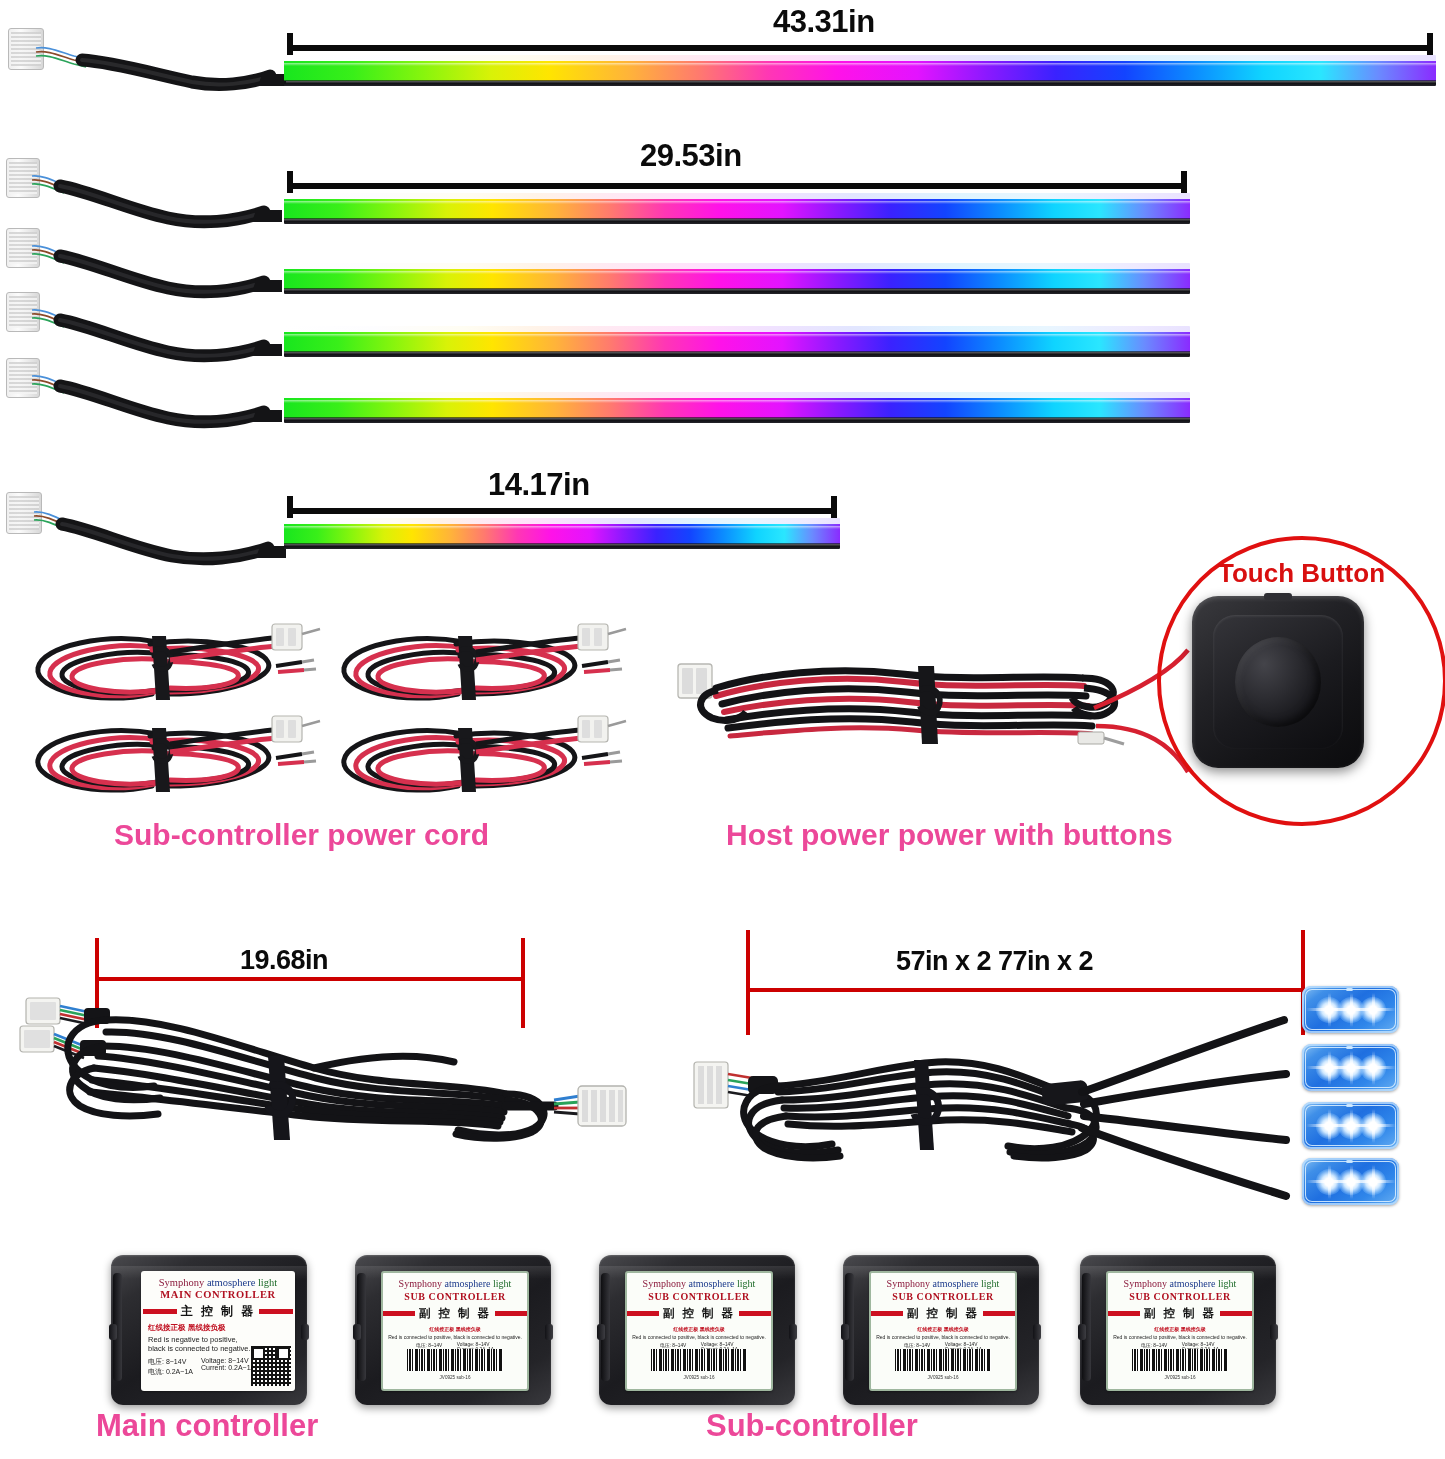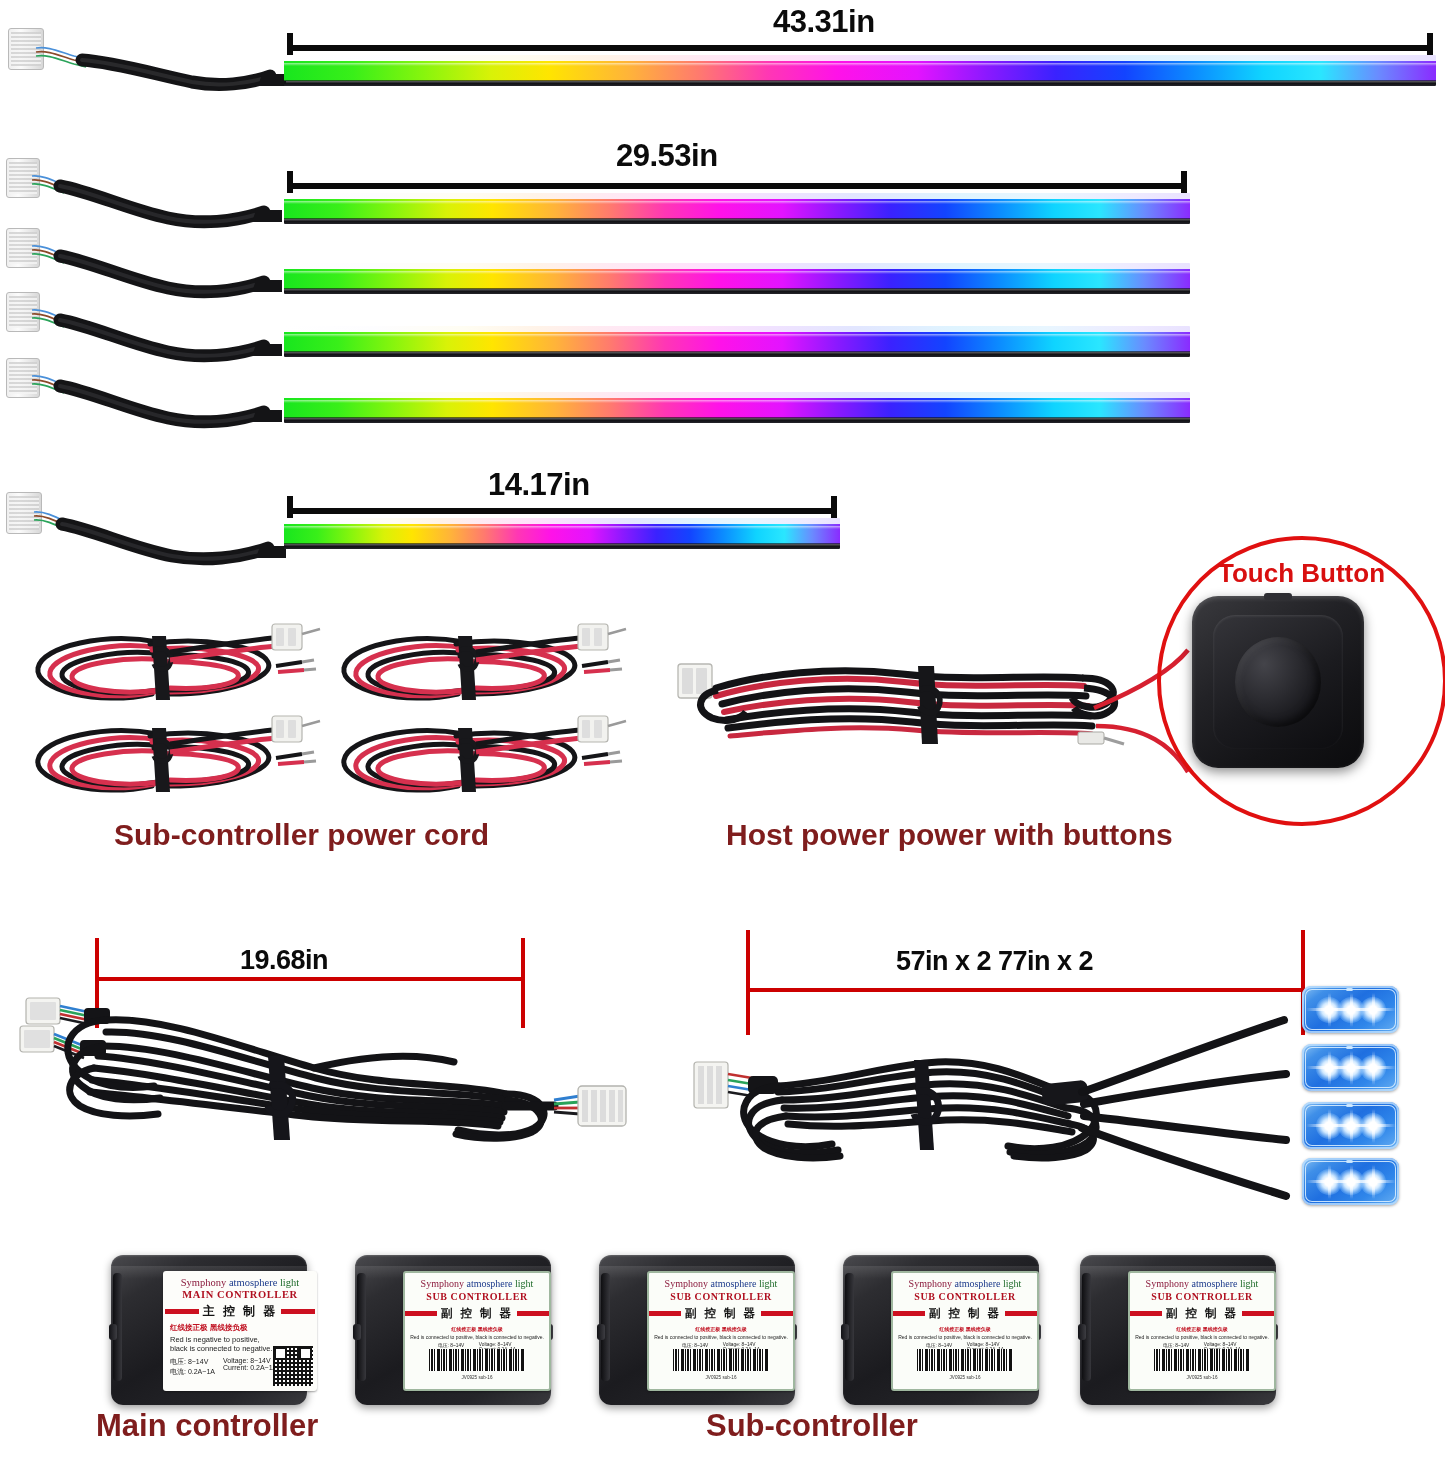--- a/index.html
+++ b/index.html
@@ -67,21 +67,21 @@
     background:repeating-linear-gradient(to bottom,
       #cfcfcf 0px,#cfcfcf 2px,#f4f4f4 2px,#f4f4f4 4px);
     opacity:.8;
   }
 
   
   .svgbox{position:absolute;overflow:visible;}
 
   
   .caption{
-    position:absolute;font-weight:bold;color:#7f1d1d;white-space:nowrap;
+    position:absolute;font-weight:bold;color:#ec4899;white-space:nowrap;
     font-family:"Liberation Sans",sans-serif;
   }
 
   
   .callout-circle{
     position:absolute;border:4px solid #e01010;border-radius:50%;
     box-sizing:border-box;background:transparent;
   }
   .callout-text{
     position:absolute;color:#d80f0f;font-weight:bold;white-space:nowrap;
@@ -156,21 +156,20 @@
   .ctrl .nub.r{right:-2px;top:46%;}
   .ctrl .band{
     position:absolute;left:0;right:0;top:7%;height:9%;
     background:linear-gradient(to bottom,rgba(255,255,255,.10),rgba(255,255,255,0));
   }
 
   .label{
     position:absolute;background:#fdfdfa;border-radius:3px;overflow:hidden;
     box-shadow:0 1px 2px rgba(0,0,0,.35);
     font-family:"Liberation Sans",sans-serif;
-    margin-left:22px;
   }
   .label.sub{border:2px solid #9fb79f;background:#fbfdf9;}
   .lbl-title{
     text-align:center;font-family:"Liberation Serif",serif;
     line-height:1.05;white-space:nowrap;
   }
   .lbl-title .w1{color:#8b1b3d;}
   .lbl-title .w2{color:#1b3a8b;}
   .lbl-title .w3{color:#1e6b2a;}
   .lbl-sub{
@@ -238,21 +237,21 @@
   <path d="M228,44 L252,44 L252,56 L224,56 Z" fill="#141416"></path>
 </svg>
 
 <div class="strip" style="left:284px;top:55px;width:1152px;height:31px;">
   <div class="glow"></div>
   <div class="rgb"></div>
   <div class="shine"></div>
   <div class="base"></div>
 </div>
 
-<div class="dim-label" style="left:616px;top:138px;font-size:31px;">29.53in</div>
+<div class="dim-label" style="left:640px;top:138px;font-size:31px;">29.53in</div>
 
 <div class="dimbar-black" style="left:287px;top:171px;width:900px;height:22px;">
   <div class="tick l"></div>
   <div class="bar"></div>
   <div class="tick r"></div>
 </div>
 
 <div class="connector" style="left:6px;top:158px;width:32px;height:38px;">
   <div class="pins"></div>
 </div>

